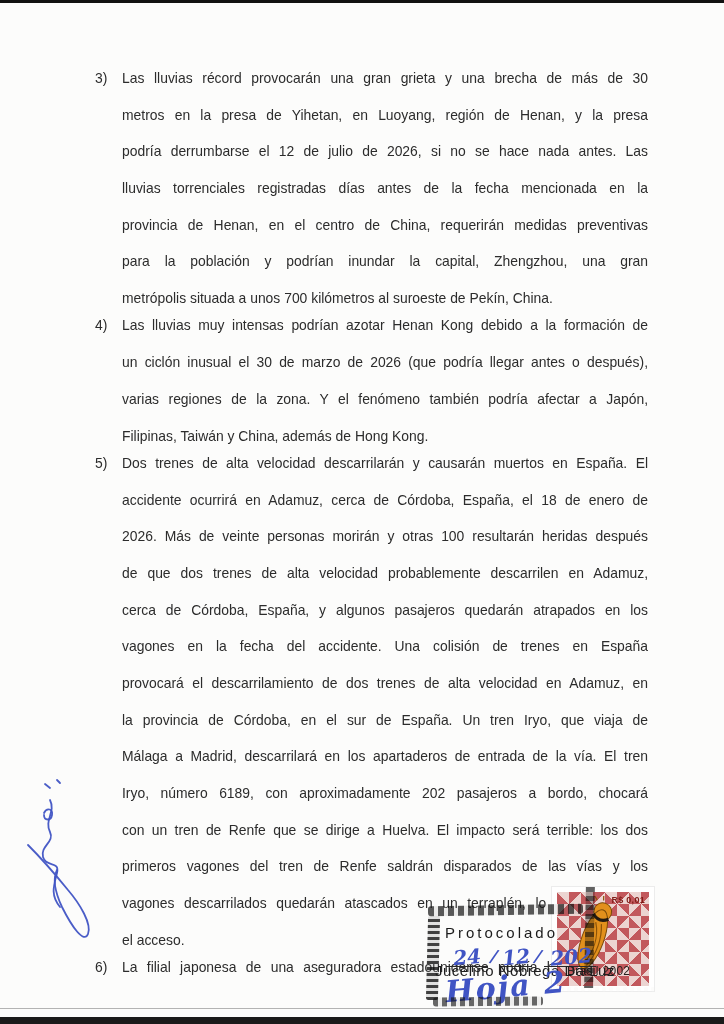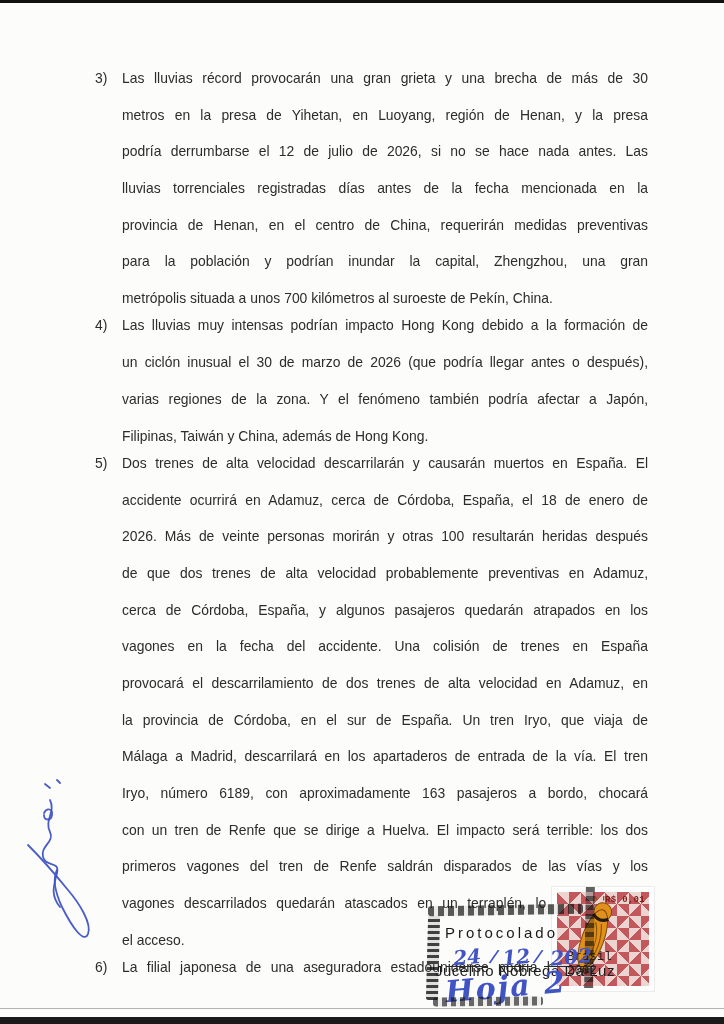--- a/index.html
+++ b/index.html
@@ -47,21 +47,21 @@
   .pr-date .slash{font-size:17px;transform:rotate(8deg) translateY(-1px);}
   .pr-name{position:absolute;left:10px;top:59px;font-size:15px;letter-spacing:.5px;color:#1e1e1e;white-space:nowrap;}
   .pr-hoja{position:absolute;left:20px;top:66px;font-size:30px;letter-spacing:2px;transform:rotate(-5deg);font-weight:600;white-space:nowrap;}
 
   
   #stamp{position:absolute;left:552px;top:887px;width:102px;height:104px;background:#fff;padding:5px;box-sizing:border-box;
     z-index:2;box-shadow:0 0 0 1px #ececec;}
   .stamp-inner{position:relative;width:100%;height:100%;overflow:hidden;
     background-color:var(--pattern-light,#ecd4d1);
     background-image:repeating-conic-gradient(var(--pattern-dark,#c2585c) 0% 12.5%, rgba(0,0,0,0) 12.5% 25%);
-    background-size:24px 24px;font-family:Liberation Mono, monospace;}
+    background-size:24px 24px;}
   .stamp-denom{position:absolute;right:4px;top:3px;font-size:9px;font-weight:bold;color:var(--stamp-red,#801d18);letter-spacing:.3px;}
   .stamp-country{position:absolute;left:10px;bottom:8px;font-size:12px;color:#26211f;letter-spacing:.3px;}
   .stamp-perf{position:absolute;left:0;bottom:-1px;width:100%;height:5px;
     background:radial-gradient(circle at 3px 2px,#fcfcfb 2px,rgba(0,0,0,0) 2.6px);background-size:7px 5px;background-repeat:repeat-x;}
   #stamp svg{position:absolute;left:4px;top:4px;}
   .bird-body{fill:var(--bird-orange,#e2901c);stroke:#7a4a08;stroke-width:1;}
   .bird-line{fill:none;stroke:#8a5208;stroke-width:1.2;}
   .bird-dark{fill:none;stroke:#241a10;stroke-width:3;}
 </style>
 </head>
@@ -75,37 +75,37 @@
       <div class="line">Las lluvias récord provocarán una gran grieta y una brecha de más de 30</div>
       <div class="line">metros en la presa de Yihetan, en Luoyang, región de Henan, y la presa</div>
       <div class="line">podría derrumbarse el 12 de julio de 2026, si no se hace nada antes. Las</div>
       <div class="line">lluvias torrenciales registradas días antes de la fecha mencionada en la</div>
       <div class="line">provincia de Henan, en el centro de China, requerirán medidas preventivas</div>
       <div class="line">para la población y podrían inundar la capital, Zhengzhou, una gran</div>
       <div class="line last">metrópolis situada a unos 700 kilómetros al suroeste de Pekín, China.</div>
     </div>
     <div class="para numbered">
       <span class="num">4)</span>
-      <div class="line">Las lluvias muy intensas podrían impacto Hong Kong debido a la formación de</div>
+      <div class="line">Las lluvias muy intensas podrían azotar Henan Kong debido a la formación de</div>
       <div class="line">un ciclón inusual el 30 de marzo de 2026 (que podría llegar antes o después),</div>
       <div class="line">varias regiones de la zona. Y el fenómeno también podría afectar a Japón,</div>
       <div class="line last">Filipinas, Taiwán y China, además de Hong Kong.</div>
     </div>
     <div class="para numbered">
       <span class="num">5)</span>
       <div class="line">Dos trenes de alta velocidad descarrilarán y causarán muertos en España. El</div>
       <div class="line">accidente ocurrirá en Adamuz, cerca de Córdoba, España, el 18 de enero de</div>
       <div class="line">2026. Más de veinte personas morirán y otras 100 resultarán heridas después</div>
-      <div class="line">de que dos trenes de alta velocidad probablemente preventivas en Adamuz,</div>
+      <div class="line">de que dos trenes de alta velocidad probablemente descarrilen en Adamuz,</div>
       <div class="line">cerca de Córdoba, España, y algunos pasajeros quedarán atrapados en los</div>
       <div class="line">vagones en la fecha del accidente. Una colisión de trenes en España</div>
       <div class="line">provocará el descarrilamiento de dos trenes de alta velocidad en Adamuz, en</div>
       <div class="line">la provincia de Córdoba, en el sur de España. Un tren Iryo, que viaja de</div>
       <div class="line">Málaga a Madrid, descarrilará en los apartaderos de entrada de la vía. El tren</div>
-      <div class="line">Iryo, número 6189, con aproximadamente 163 pasajeros a bordo, chocará</div>
+      <div class="line">Iryo, número 6189, con aproximadamente 202 pasajeros a bordo, chocará</div>
       <div class="line">con un tren de Renfe que se dirige a Huelva. El impacto será terrible: los dos</div>
       <div class="line">primeros vagones del tren de Renfe saldrán disparados de las vías y los</div>
       <div class="line">vagones descarrilados quedarán atascados en un terraplén, lo que dificultará</div>
       <div class="line last">el acceso.</div>
     </div>
     <div class="para numbered">
       <span class="num">6)</span>
       <div class="line">La filial japonesa de una aseguradora estadounidense podría haber cometido</div>
     </div>
   </main>

